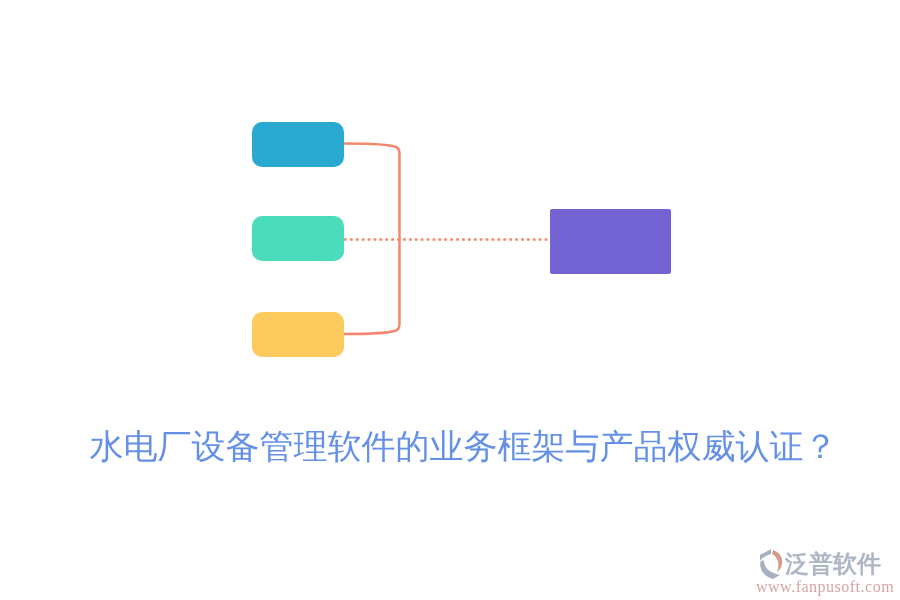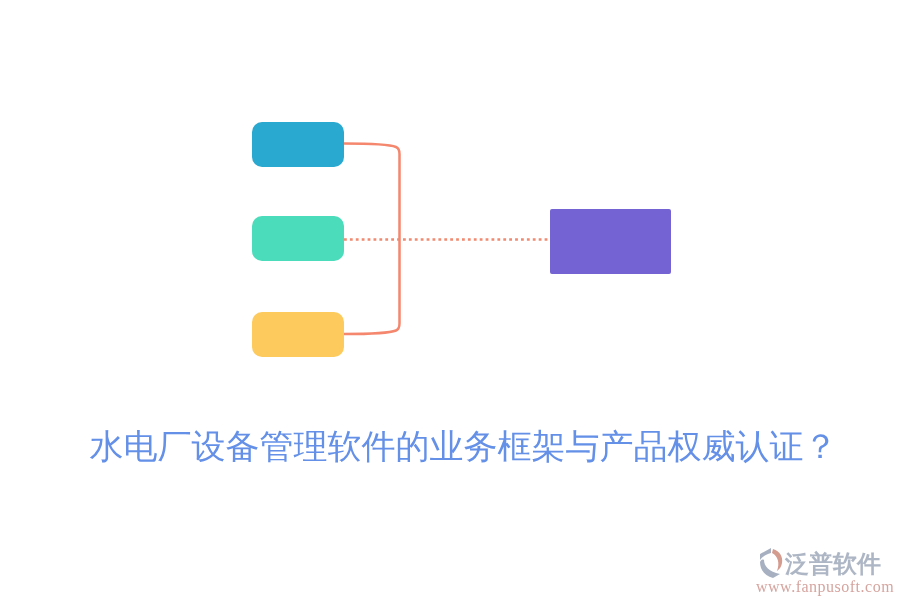--- a/index.html
+++ b/index.html
@@ -30,21 +30,21 @@
     white-space:nowrap;
     padding-left:27px;
   }
   .watermark{
     position:absolute;right:8px;bottom:4px;
     width:136px;
     opacity:0.78;
     text-align:center;
   }
   .wm-row{
-    display:flex;justify-content:flex-start;
+    display:flex;align-items:center;justify-content:flex-start;
     gap:1px;height:34px;
   }
   .wm-brand{
     font-family:"Liberation Serif","DejaVu Serif",serif;
     font-weight:bold;
     font-size:24px;
     line-height:34px;
     white-space:nowrap;
   }
   .wm-url{

